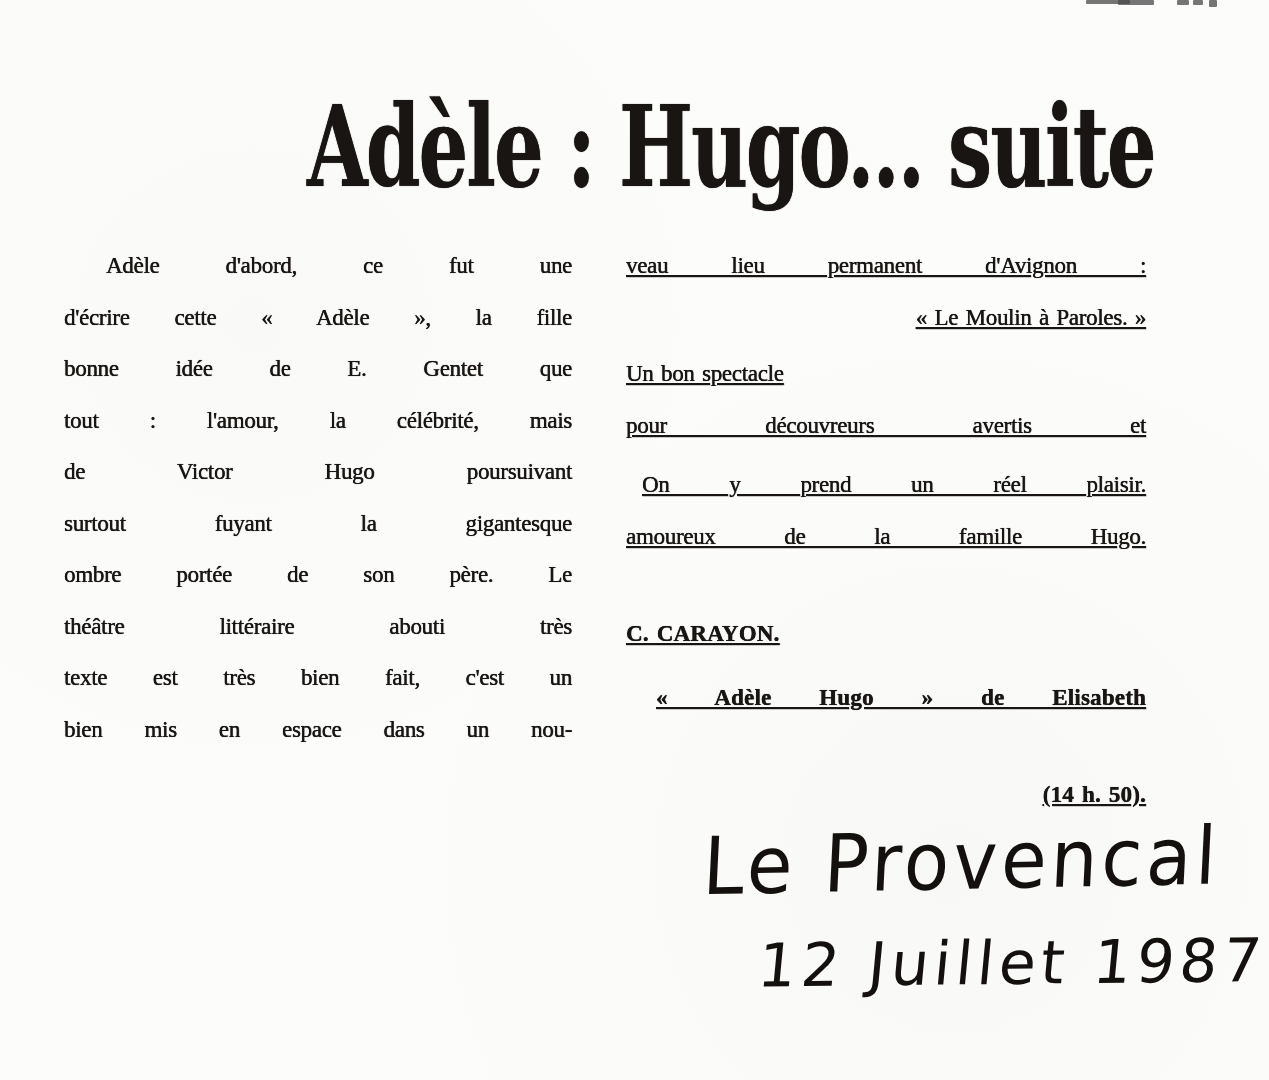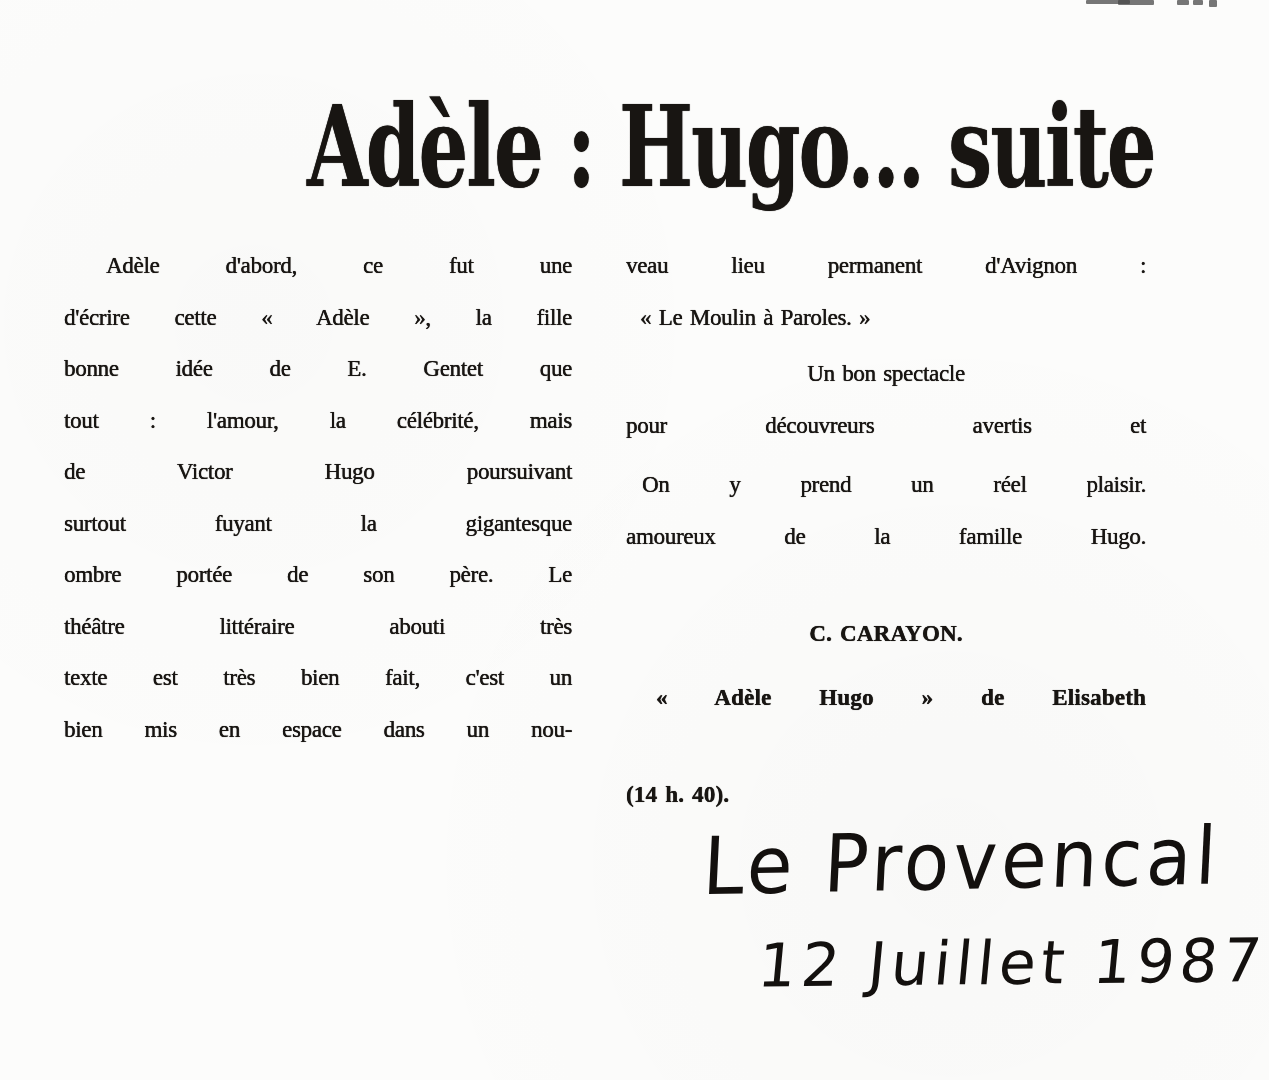--- a/index.html
+++ b/index.html
@@ -55,34 +55,34 @@
   
   .col {
     position: absolute;
     top: 240px;
     font-size: 23px;
     letter-spacing: -0.3px;
     word-spacing: 2px;
     text-shadow: 0 0 0.7px #181512, 0.4px 0.4px 0 rgba(24,21,18,0.55);
   }
   .col-left  { left: 64px;  width: 508px; }
-  .col-right { left: 626px; width: 520px; }
+  .col-right { left: 626px; width: 520px; text-decoration: underline; }
 
   .line {
     line-height: 51.5px;
     height: 51.5px;
     white-space: nowrap;
   }
   .line.justify {
     white-space: normal;
     text-align: justify;
     text-align-last: justify;
   }
-  .line.left  { text-align: left; }
-  .line.right { text-align: center; }
+  .line.left  { text-align: right; }
+  .line.right { text-align: left; }
   .line.bold  { font-weight: bold; letter-spacing: 0.2px; margin-top: 46px; }
 
   
   .handwriting {
     position: absolute;
     top: 812px;
     left: 700px;
     width: 440px;
     color: #13100e;
     transform: rotate(-1.2deg);
@@ -136,21 +136,21 @@
 
   <div class="col col-right">
       <div class="line justify">veau lieu permanent d'Avignon :</div>
       <div class="line left" style="padding-left: 14px;">« Le Moulin à Paroles. »</div>
       <div class="line right" style="margin-top: 5px;">Un bon spectacle</div>
       <div class="line justify">pour découvreurs avertis et</div>
       <div class="line justify" style="padding-left: 16px; margin-top: 8px;">On y prend un réel plaisir.</div>
       <div class="line justify">amoureux de la famille Hugo.</div>
       <div class="line right bold">C. CARAYON.</div>
       <div class="line justify bold" style="padding-left: 30px; margin-top: 12px;">« Adèle Hugo » de Elisabeth</div>
-      <div class="line left bold">(14 h. 40).</div>
+      <div class="line left bold">(14 h. 50).</div>
     </div>
 
   <div class="handwriting">
     <div class="hw-line1">Le Provencal</div>
     <div class="hw-line2">12 Juillet 1987</div>
   </div>
 
 </div>
 
 </body></html>

